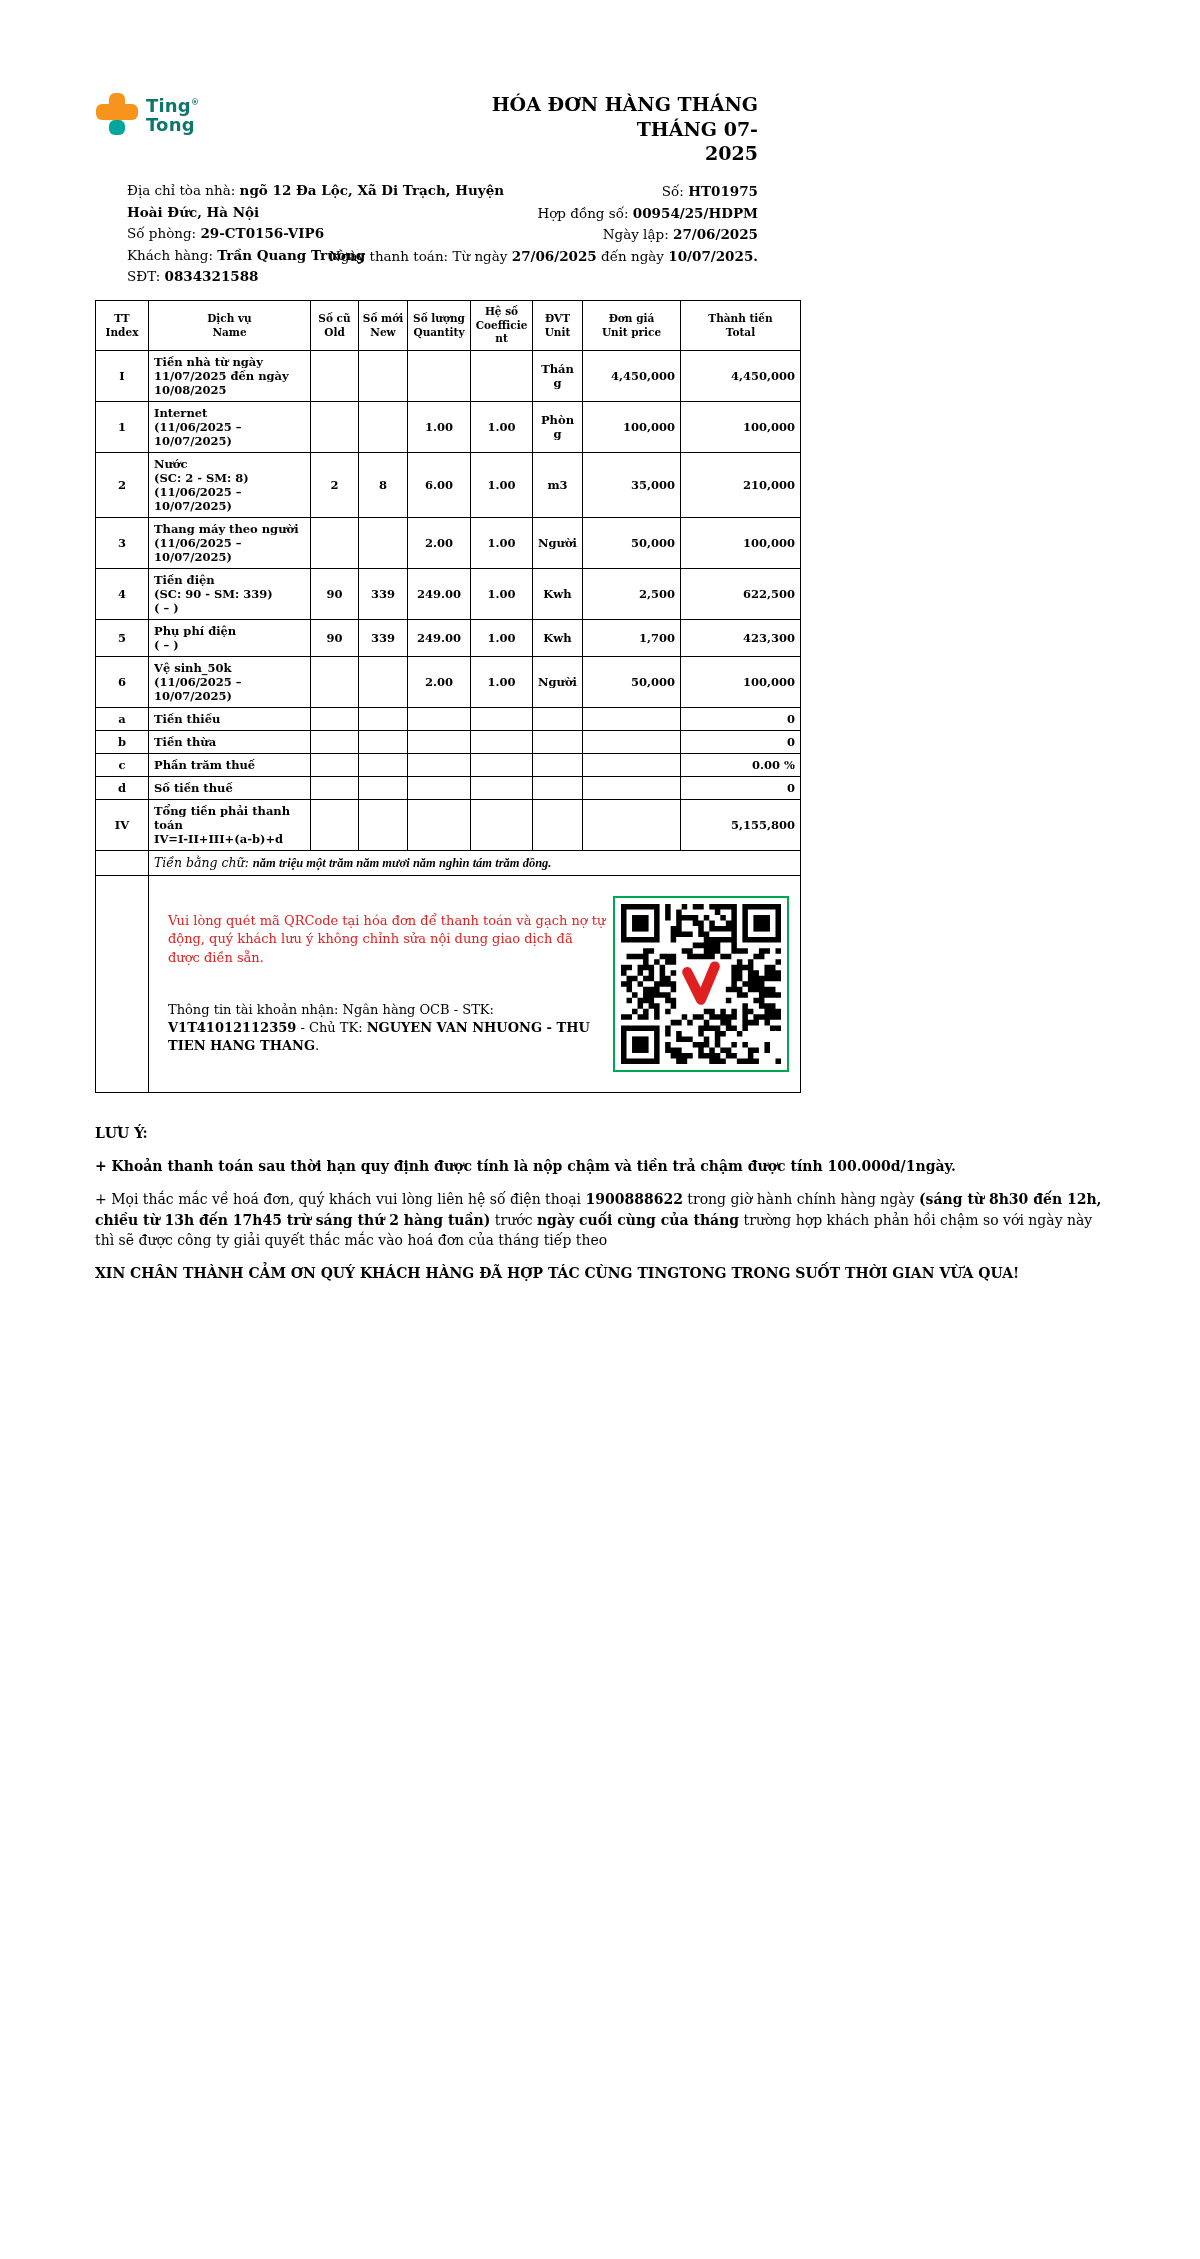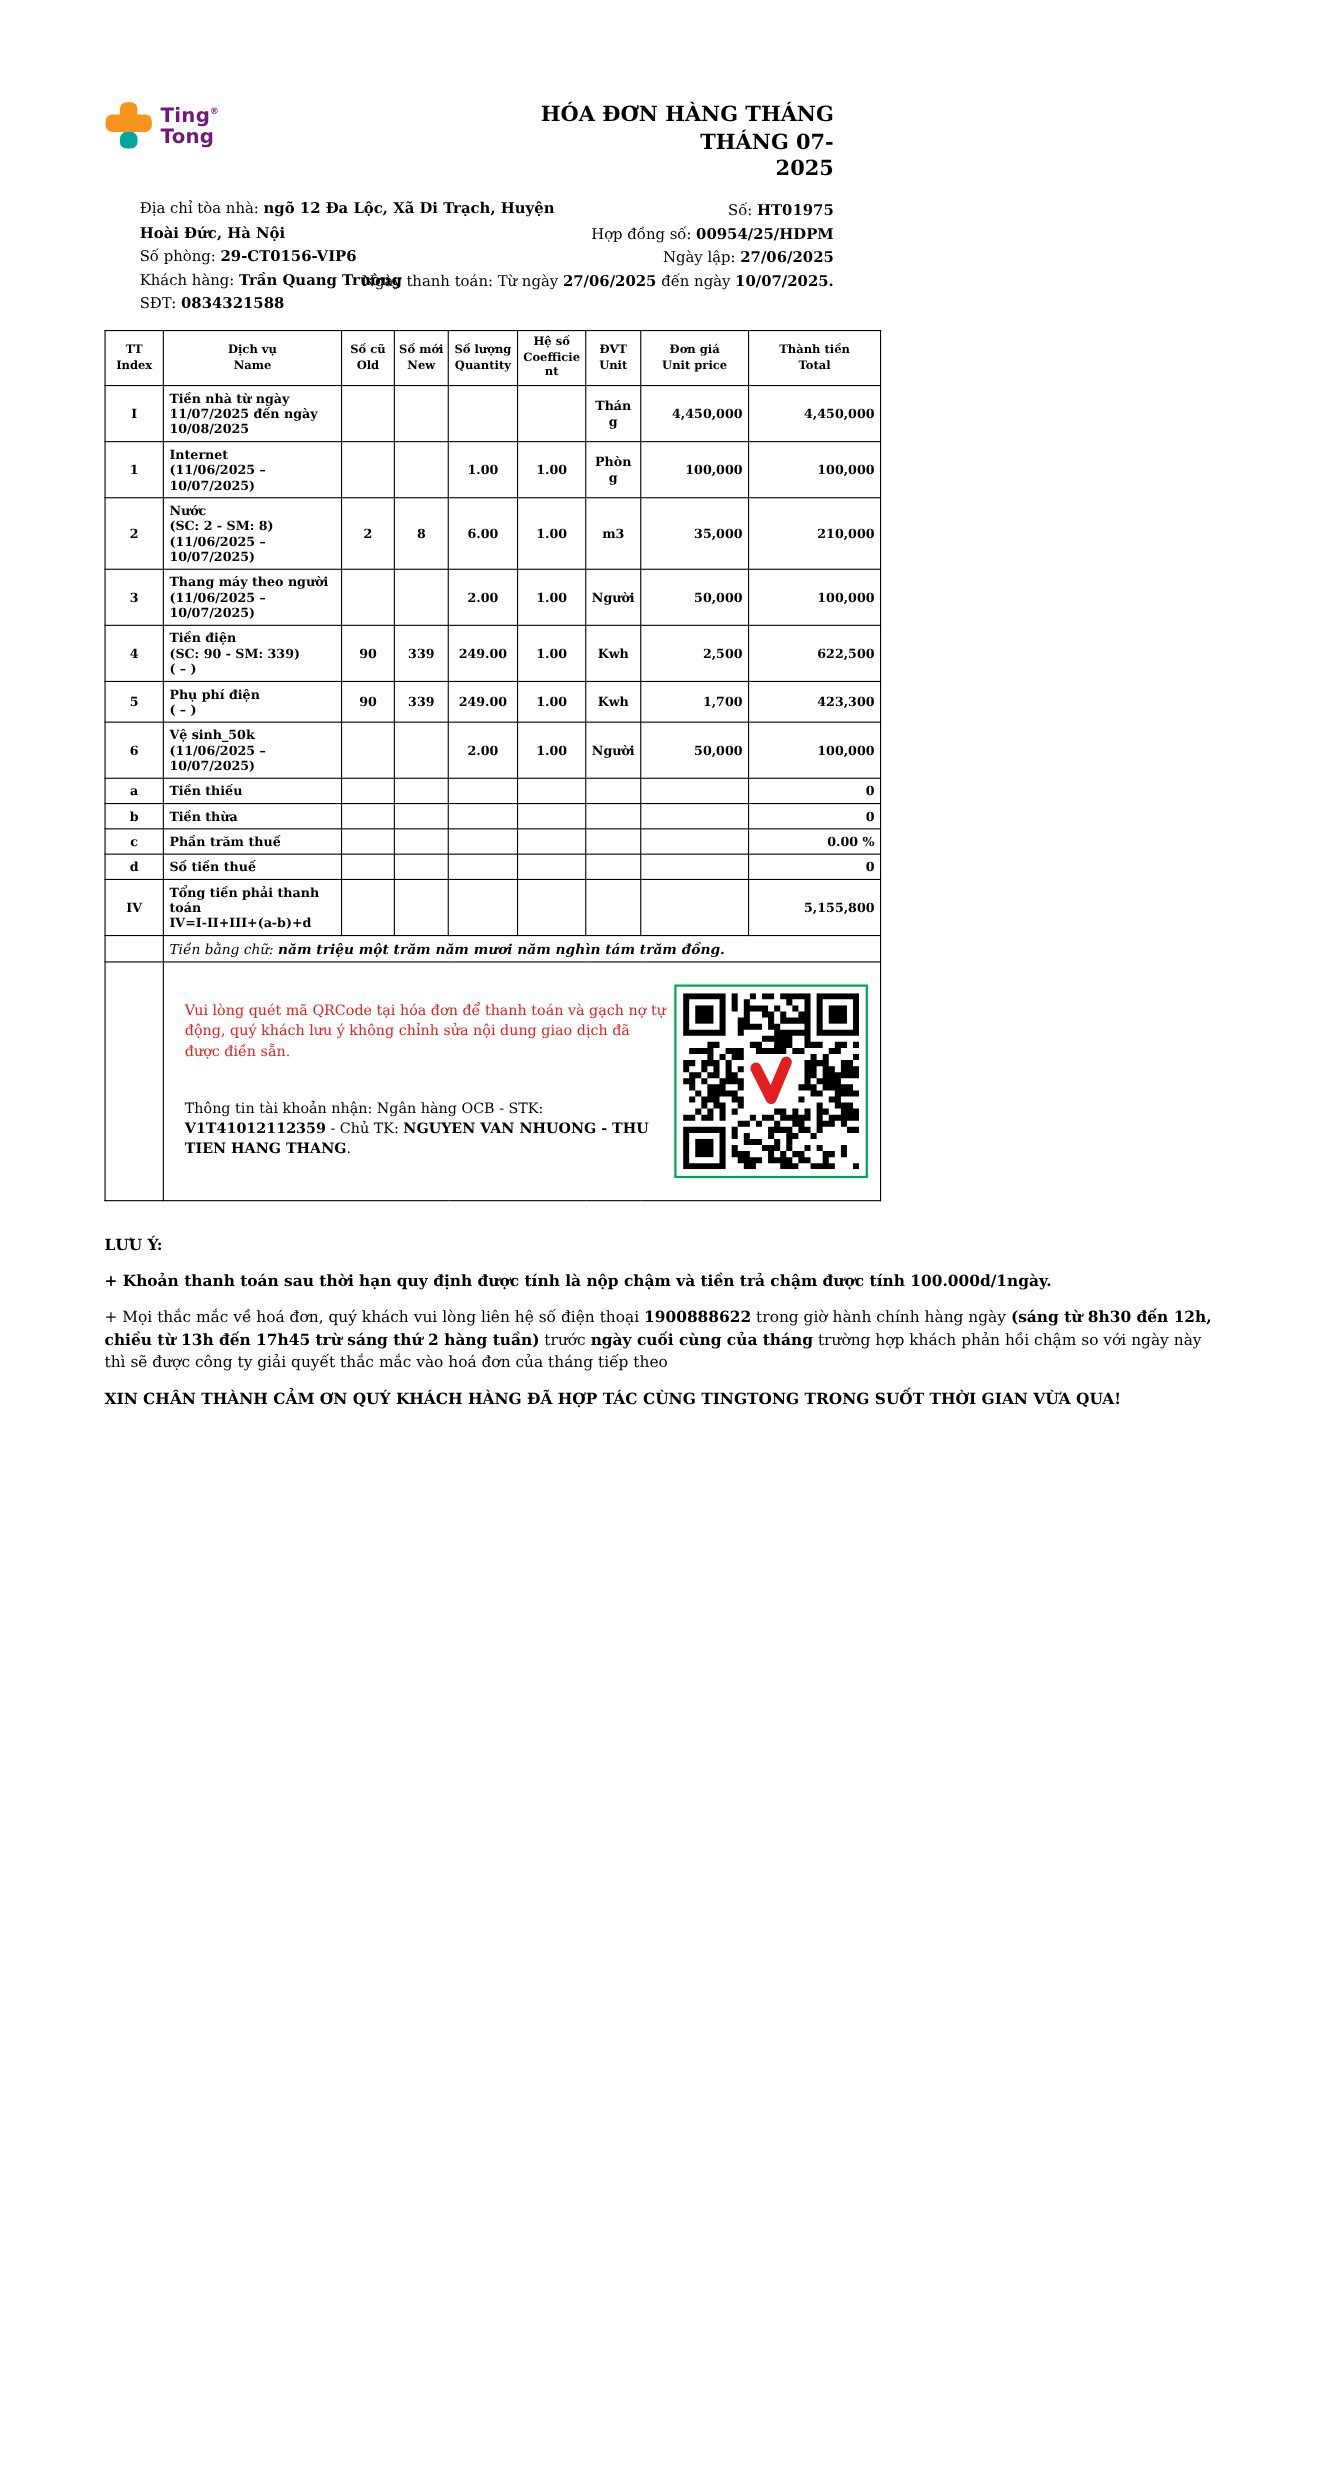--- a/index.html
+++ b/index.html
@@ -12,21 +12,21 @@
   .page { width:1200px; height:2259px; background:#fff; overflow:hidden; }
   .content { padding:92px 95px 0 95px; }
 
   
   .top-block { width:705px; }
 
   .header-row { display:flex; justify-content:space-between; align-items:flex-start; }
   .logo { display:flex; align-items:center; gap:7px; }
   .logo-text {
     font-family:"DejaVu Sans","Liberation Sans",sans-serif;
-    font-weight:bold; color:#701a75; font-size:18px; line-height:1.05; letter-spacing:0.2px;
+    font-weight:bold; color:#0f766e; font-size:18px; line-height:1.05; letter-spacing:0.2px;
   }
   .logo-text .reg { font-size:8px; vertical-align:super; }
   .title {
     width:330px; padding-right:42px; text-align:right;
     font-size:19px; font-weight:bold; line-height:1.3; white-space:pre-line;
   }
 
   .info { position:relative; height:110px; margin-top:14px; font-size:13.5px; line-height:21.5px;margin-left:32px; }
   .info-left { position:absolute; left:0; top:0; width:380px; }
   .info-right { position:absolute; right:42px; top:1px; text-align:right; white-space:nowrap; }
@@ -45,21 +45,21 @@
   table.invoice td:nth-child(2) { text-align:left; }
   table.invoice td:nth-child(3),
   table.invoice td:nth-child(4),
   table.invoice td:nth-child(5),
   table.invoice td:nth-child(6),
   table.invoice td:nth-child(7) { text-align:center; }
   table.invoice td:nth-child(8),
   table.invoice td:nth-child(9) { text-align:right; }
 
   td.words-cell { font-weight:normal; font-style:italic; font-size:12.5px; text-align:left; }
-  td.words-cell b { font-weight:bold; }
+  td.words-cell b { font-weight:bold;font-family:Liberation Serif, serif; }
 
   td.qr-cell { padding:10px 8px; }
   .qr-wrap { display:flex; justify-content:space-between; align-items:center;margin-left:12px; }
   .qr-texts { width:440px; font-weight:normal; font-size:13px; line-height:1.4; padding-left:2px; }
   .qr-note { color:#e02020; margin-bottom:16px; }
   .account b { font-weight:bold; }
   .qr-frame { border:2px solid #00A651; background:#fff; padding:6px; line-height:0; margin-right:6px; }
 
   .notes { margin-top:30px; width:1010px; font-size:14px; line-height:1.45; }
   .notes p { margin-bottom:13px; }

